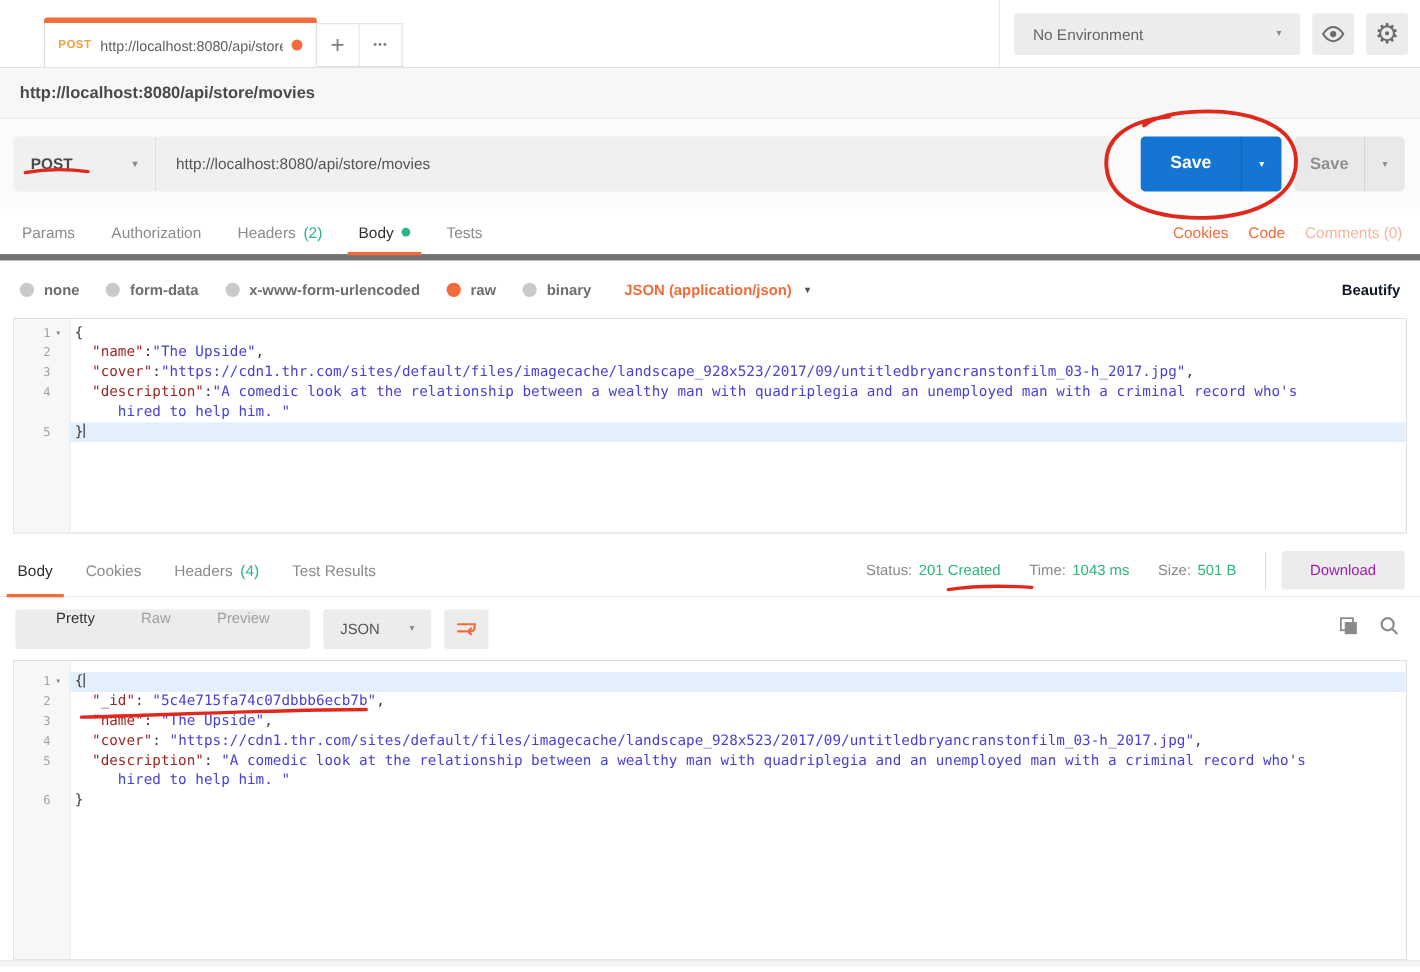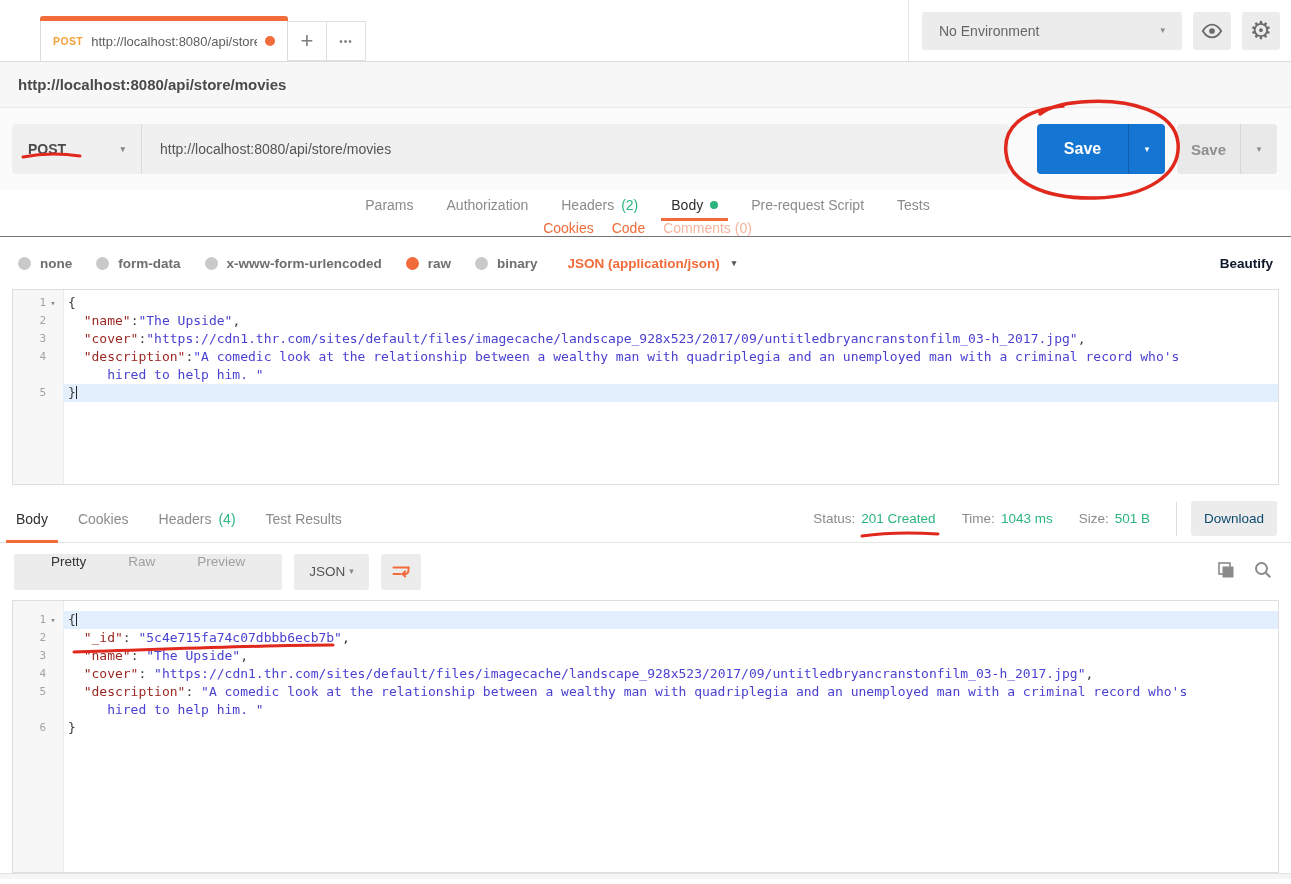--- a/index.html
+++ b/index.html
@@ -50,21 +50,21 @@
   }
   .url-input { flex:1; height:50px; background:#f0f0f0; border-radius:0 4px 4px 0; display:flex; align-items:center; padding:0 18px; font-size:14px; color:#555; }
   .send-btn { margin-left:28px; height:50px; width:128px; background:#1476d2; border-radius:4px; color:#fff; display:flex; align-items:stretch; flex:none; }
   .send-main { flex:1; display:flex; align-items:center; justify-content:center; font-size:16px; font-weight:bold; }
   .btn-caret { width:37px; display:flex; align-items:center; justify-content:center; border-left:1px solid rgba(0,0,0,.18); font-size:9px; }
   .save-btn { margin-left:12px; height:50px; width:100px; background:#e9e9e9; border-radius:4px; color:#8f8f8f; display:flex; align-items:stretch; flex:none; }
   .save-main { flex:1; display:flex; align-items:center; justify-content:center; font-size:15px; font-weight:bold; }
   .save-btn .btn-caret { border-left:1px solid #d7d7d7; color:#8f8f8f; }
 
   
-  .req-tabs-row { height:47px; display:flex; align-items:center; justify-content:space-between; border-bottom:1px solid #737373; padding:0 16px 0 20px; background:#fff;flex-direction:column; }
+  .req-tabs-row { height:47px; display:flex; align-items:center; justify-content:space-between; border-bottom:6px solid #737373; padding:0 16px 0 20px; background:#fff; }
   .rtabs { display:flex; gap:33px; height:100%; align-items:center; }
   .rtab { font-size:14px; color:#8b8b8b; height:100%; display:flex; align-items:center; gap:7px; position:relative; cursor:default; }
   .rtab.active { color:#2f2f2f; }
   .rtab.active::after { content:''; position:absolute; left:-10px; right:-10px; bottom:-1px; height:3px; background:#f26b3a; }
   .tcount { color:#2cb57e; }
   .gdot { width:8px; height:8px; border-radius:50%; background:#2cb57e; }
   .req-links { display:flex; gap:18px; font-size:14px; }
   .rlink { color:#f26b3a; }
   .rlink.muted { color:#f6b49c; }
 
@@ -96,28 +96,28 @@
   .tk-p { color:#393939; }
   .cursor { display:inline-block; width:1px; height:13px; background:#222; vertical-align:-2px; }
 
   
   .resp-header { height:48px; margin-top:10px; display:flex; align-items:center; justify-content:space-between; border-bottom:1px solid #e6e6e6; padding:0 14px 0 16px; background:#fff; }
   .resp-tabs { display:flex; gap:30px; height:100%; align-items:center; }
   .resp-meta { display:flex; align-items:center; font-size:13.5px; color:#8a8a8a; }
   .metric { margin-right:26px; display:flex; gap:6px; }
   .metric .val { color:#2cb57e; }
   .meta-divider { width:1px; height:34px; background:#ddd; margin-right:14px; }
-  .download-btn { background:#ececec; border-radius:3px; padding:10px 13px; font-size:13.5px; color:#0c4a6e; }
+  .download-btn { background:#ececec; border-radius:3px; padding:10px 26px; font-size:13.5px; color:#a21caf; }
 
   
   .resp-toolbar { height:57px; display:flex; align-items:center; gap:12px; padding:0 18px 0 14px; background:#fff; }
   .seg { display:flex; background:#ececec; border-radius:3px; height:36px; padding:0 16px; }
   .seg-item { padding:0 21px; font-size:13.5px; color:#9f9f9f; }
   .seg-item.active { color:#333; }
-  .fmt-dd { background:#ececec; border-radius:3px; height:36px; display:flex; align-items:center; gap:4px; padding:0 15px; font-size:13.5px; color:#555; }
+  .fmt-dd { background:#ececec; border-radius:3px; height:36px; display:flex; align-items:center; gap:27px; padding:0 15px; font-size:13.5px; color:#555; }
   .wrap-btn { background:#ececec; border-radius:3px; height:36px; width:40px; display:flex; align-items:center; justify-content:center; }
   .toolbar-right { margin-left:auto; display:flex; gap:17px; align-items:center; }
 
   .bottom-strip { height:6px; background:#f5f5f5; border-top:1px solid #e3e3e3; }
 
   
   .annot { position:absolute; inset:0; width:1291px; height:884px; pointer-events:none; z-index:50; }
   .annot path { fill:none; stroke:#e0281c; stroke-linecap:round; }
 </style>
 </head>
@@ -183,23 +183,20 @@
       <div class="rtab">
         <span class="tlabel">Authorization</span>
       </div>
       <div class="rtab">
         <span class="tlabel">Headers</span>
         <span class="tcount">(2)</span>
       </div>
       <div class="rtab active">
         <span class="tlabel">Body</span>
         <span class="gdot"></span>
-      </div>
-      <div class="rtab">
-        <span class="tlabel">Pre-request Script</span>
       </div>
       <div class="rtab">
         <span class="tlabel">Tests</span>
       </div>
     </div>
   <div class="req-links" id="req-links">
       <span class="rlink">Cookies</span>
       <span class="rlink">Code</span>
       <span class="rlink muted">Comments (0)</span>
     </div>

